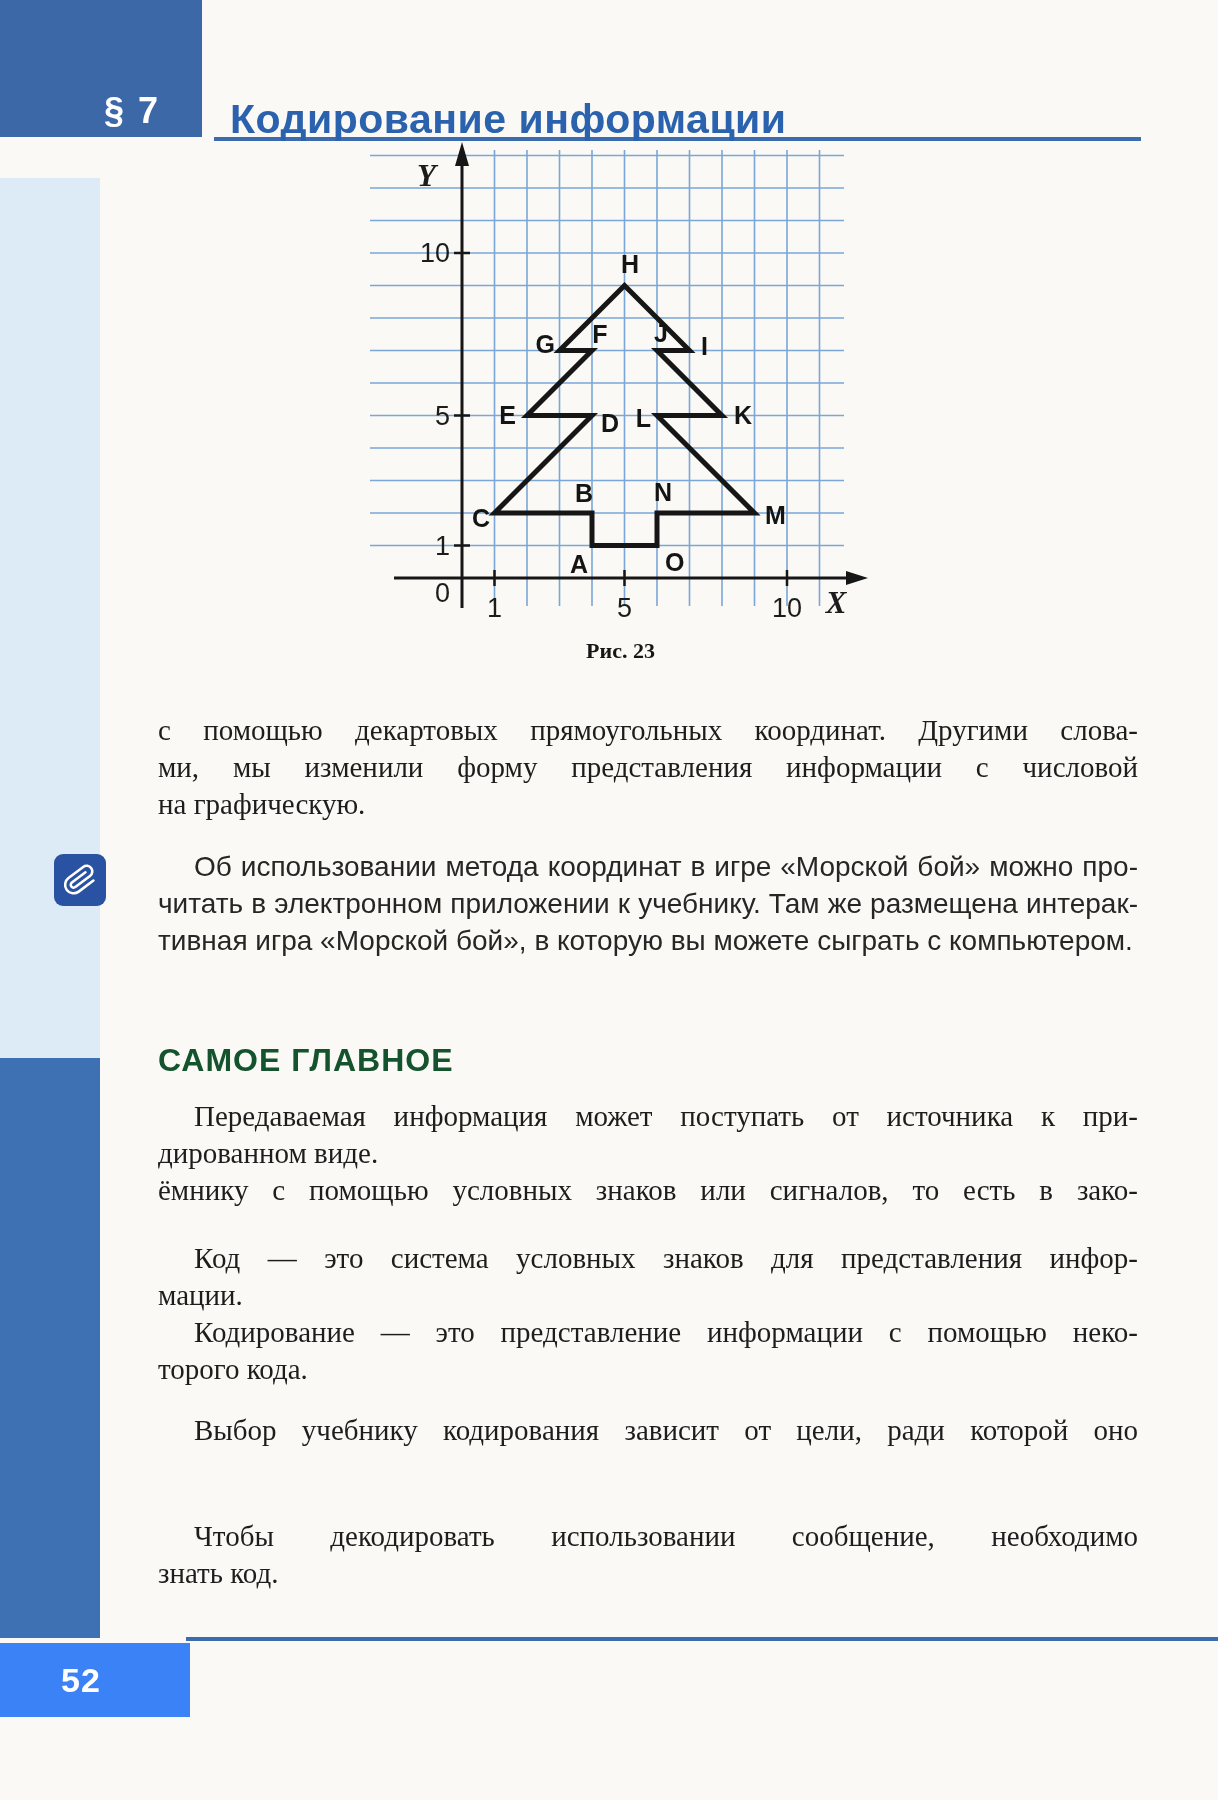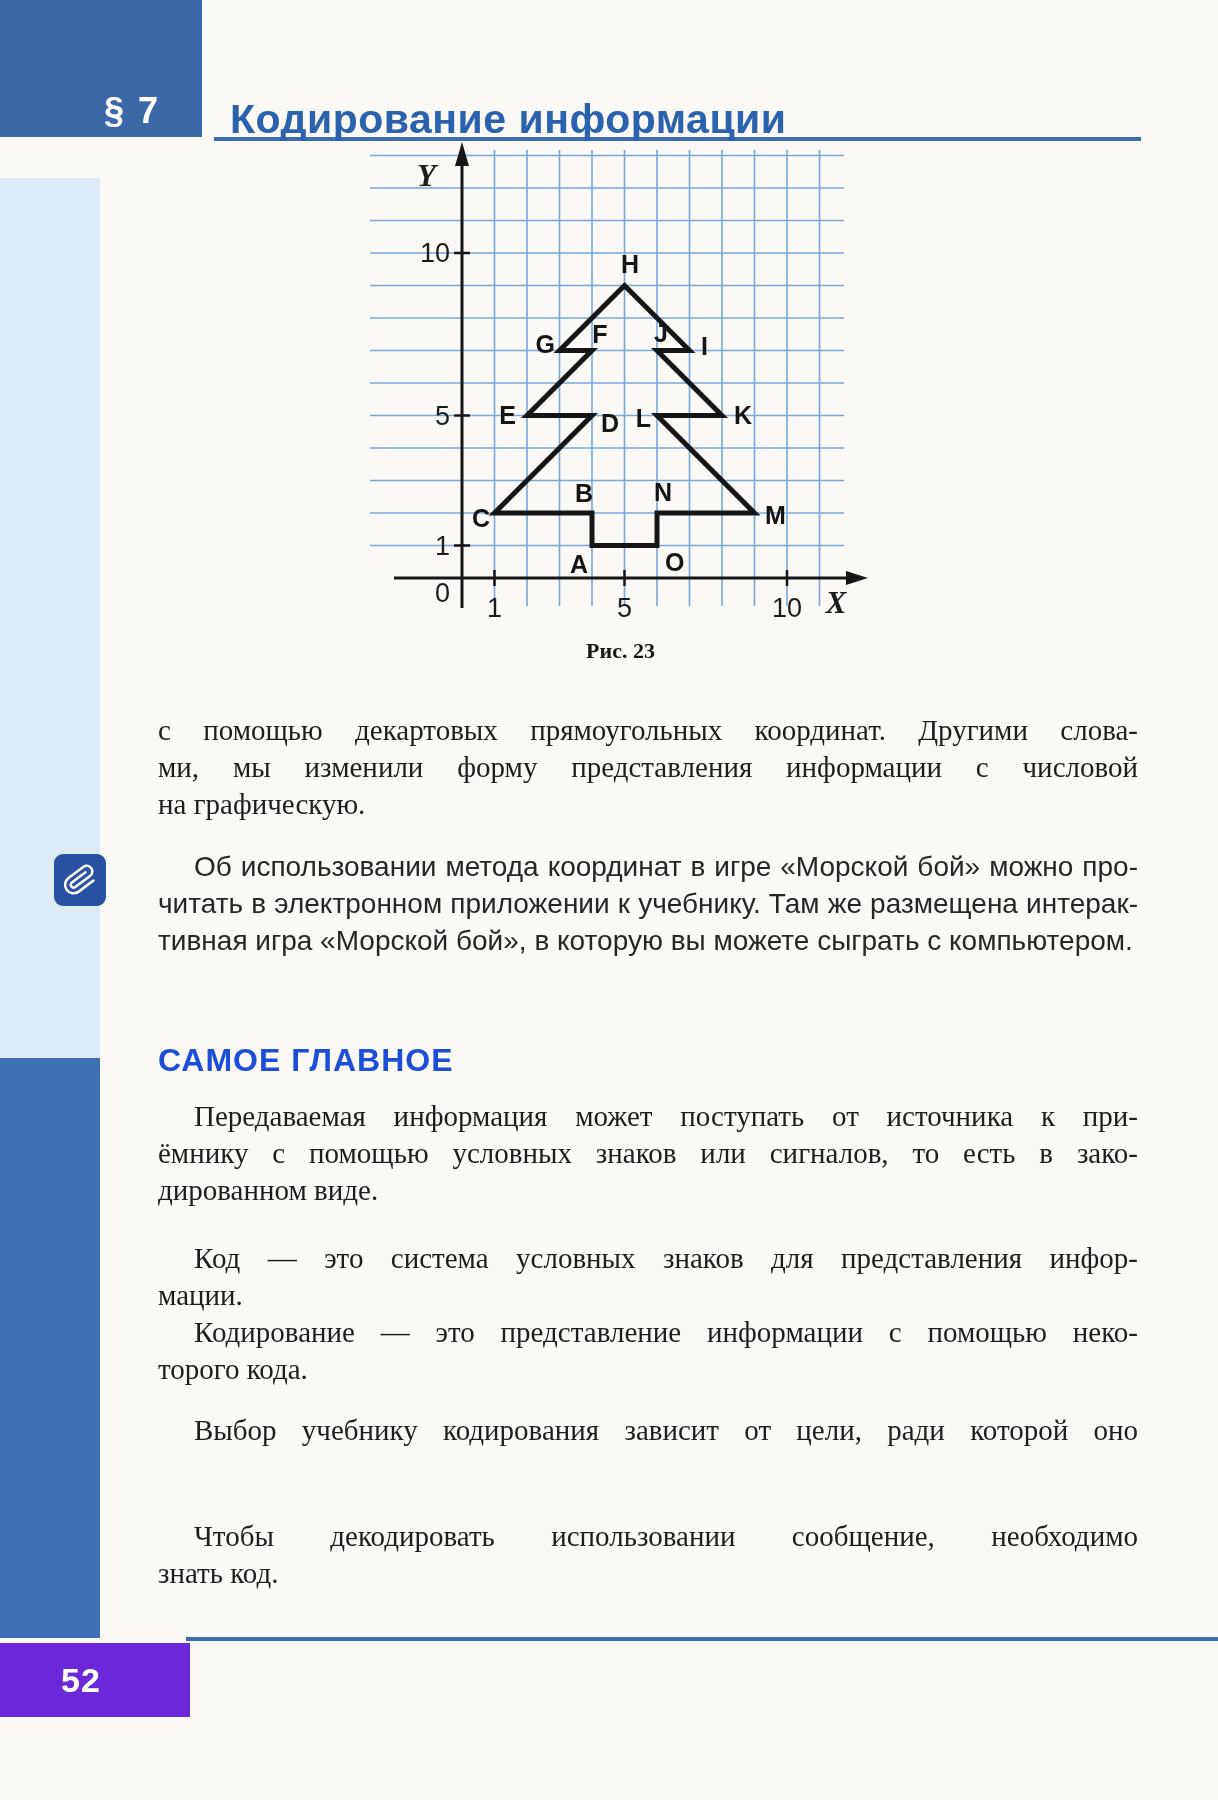--- a/index.html
+++ b/index.html
@@ -58,28 +58,28 @@
   .p1 { top:712px; }
   .p2 { top:848px; }
   .p3 { top:1098px; }
   .p4 { top:1240px; }
   .p5 { top:1314px; }
   .p6 { top:1412px; }
   .p7 { top:1518px; }
   .main-heading {
     position:absolute; left:158px; top:1042px; margin:0;
     font-family:"Liberation Sans", sans-serif;
-    font-weight:bold; font-size:32px; color:#1d4ed8; letter-spacing:1px;
+    font-weight:bold; font-size:32px; color:#14532d; letter-spacing:1px;
     white-space:nowrap;
   }
   
   .footer-rule { position:absolute; left:186px; top:1637px; width:1032px; height:4px; background:#3b6cb0; }
   .page-bar {
     position:absolute; left:0; top:1643px; width:190px; height:74px;
-    background:#6d28d9;
+    background:#3b82f6;
     display:flex; align-items:center; justify-content:center;
   }
   .page-number {
     font-family:"Liberation Sans", sans-serif;
     font-weight:bold; font-size:34px; color:#ffffff;
     margin-right:28px; letter-spacing:1px;
   }
   
   .tick-label { font-family:"Liberation Sans", sans-serif; font-size:27px; fill:#1c1c1c; }
   .axis-letter { font-family:"Liberation Serif", serif; font-style:italic; font-weight:bold; font-size:31px; fill:#1c1c1c; }
@@ -178,22 +178,22 @@
   <div class="para sans indent p2">
       <div class="tline">Об использовании метода координат в игре «Морской бой» можно про-</div>
       <div class="tline">читать в электронном приложении к учебнику. Там же размещена интерак-</div>
       <div class="tline tlast">тивная игра «Морской бой», в которую вы можете сыграть с компьютером.</div>
     </div>
 
   <h2 class="main-heading">САМОЕ ГЛАВНОЕ</h2>
 
   <div class="para indent p3">
       <div class="tline">Передаваемая информация может поступать от источника к при-</div>
+      <div class="tline tlast">дированном виде.</div>
       <div class="tline">ёмнику с помощью условных знаков или сигналов, то есть в зако-</div>
-      <div class="tline tlast">дированном виде.</div>
     </div>
   <div class="para indent p4">
       <div class="tline">Код — это система условных знаков для представления инфор-</div>
       <div class="tline tlast">мации.</div>
     </div>
   <div class="para indent p5">
       <div class="tline">Кодирование — это представление информации с помощью неко-</div>
       <div class="tline tlast">торого кода.</div>
     </div>
   <div class="para indent p6">

